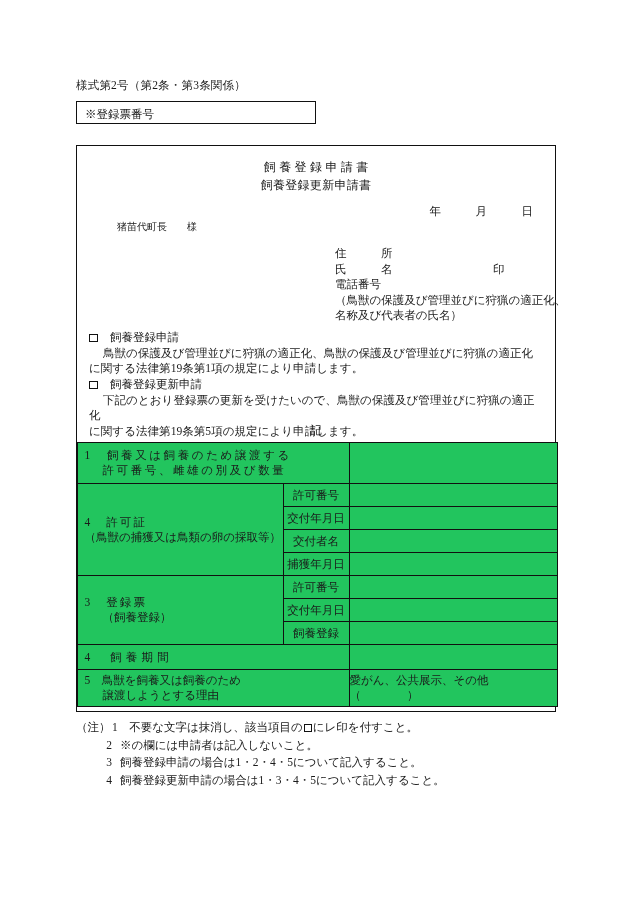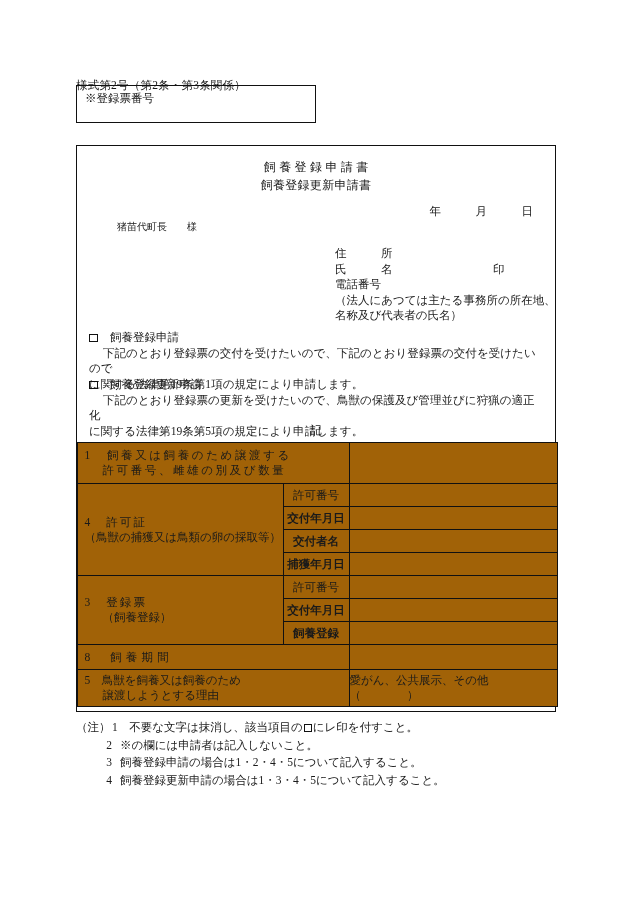--- a/index.html
+++ b/index.html
@@ -31,23 +31,23 @@
     top: 78px;
     font-size: 11.5px;
     letter-spacing: 0.2px;
     white-space: nowrap;
   }
 
   
   .regno-box {
     position: absolute;
     left: 76px;
-    top: 85px;
+    top: 101px;
     width: 240px;
-    height: 38px;
+    height: 23px;
     border: 1.4px solid #111;
     box-sizing: border-box;
   }
   .regno-box .regno-label {
     position: absolute;
     left: 8px;
     top: 5px;
     font-size: 11.5px;
     white-space: nowrap;
   }
@@ -162,24 +162,24 @@
     top: 296px;
     width: 480px;
     border-collapse: collapse;
     font-size: 11.5px;
     table-layout: fixed;
   }
   table.form-table td {
     border: 1.4px solid #111;
     padding: 0;
     vertical-align: middle;
-    background: #a16207;
-  }
-  
-  table.form-table td.thin-top { border-top: 0.8px solid #8a8a8a; font-weight: bold; }
+    background: #22c55e;
+  }
+  
+  table.form-table td.thin-top { border-top: 0.8px solid #8a8a8a; }
 
   .cell-pad {
     padding: 3px 0 3px 7px;
     line-height: 15px;
   }
   .sp-wide { letter-spacing: 4.2px; }
   .sp-mid  { letter-spacing: 2.6px; }
   .sp-sub  { letter-spacing: 2.2px; }
   .indent1 { padding-left: 18px; display: block; }
 
@@ -242,27 +242,27 @@
       <div class="title-line2">飼養登録更新申請書</div>
 
       <div class="date-line">年　　　月　　　日</div>
 
       <div class="addressee">猪苗代町長　　様</div>
 
       <div class="applicant">
         <div class="row"><span>住　　　所</span></div>
         <div class="row"><span>氏　　　名</span><span class="seal">印</span></div>
         <div class="row"><span>電話番号</span></div>
-        <div class="row">（法人にあつては主たる事務所の所在地、</div>
+        <div class="row">（鳥獣の保護及び管理並びに狩猟の適正化、</div>
         <div class="row">名称及び代表者の氏名）</div>
       </div>
 
       <div class="claim c1">
         <div class="cb-row"><span class="checkbox"></span>　<span>飼養登録申請</span></div>
-        <div class="body">下記のとおり登録票の交付を受けたいので、下記のとおり登録票の交付を受けたいので</div>
+        <div class="body">鳥獣の保護及び管理並びに狩猟の適正化、鳥獣の保護及び管理並びに狩猟の適正化</div>
         <div class="body" style="text-indent:0">に関する法律第19条第1項の規定により申請します。</div>
       </div>
 
       <div class="claim c2">
         <div class="cb-row"><span class="checkbox"></span>　<span>飼養登録更新申請</span></div>
         <div class="body">下記のとおり登録票の更新を受けたいので、鳥獣の保護及び管理並びに狩猟の適正化</div>
         <div class="body" style="text-indent:0">に関する法律第19条第5項の規定により申請します。</div>
       </div>
 
       <div class="ki">記</div>
@@ -323,21 +323,21 @@
           <td class="sublabel thin-top" style="height:22px">交付年月日</td>
           <td class="value-cell thin-top"></td>
         </tr>
         <tr>
           <td class="sublabel thin-top" style="height:22px">飼養登録</td>
           <td class="value-cell thin-top"></td>
         </tr>
 
         <tr>
           <td colspan="2" style="height:24px">
-            <div class="cell-pad sp-wide">8　飼養期間</div>
+            <div class="cell-pad sp-wide">4　飼養期間</div>
           </td>
           <td class="value-cell"></td>
         </tr>
 
         <tr>
           <td colspan="2" style="height:34px">
             <div class="cell-pad">
               <span>5　鳥獣を飼養又は飼養のため</span>
               <span class="indent1">譲渡しようとする理由</span>
             </div>

